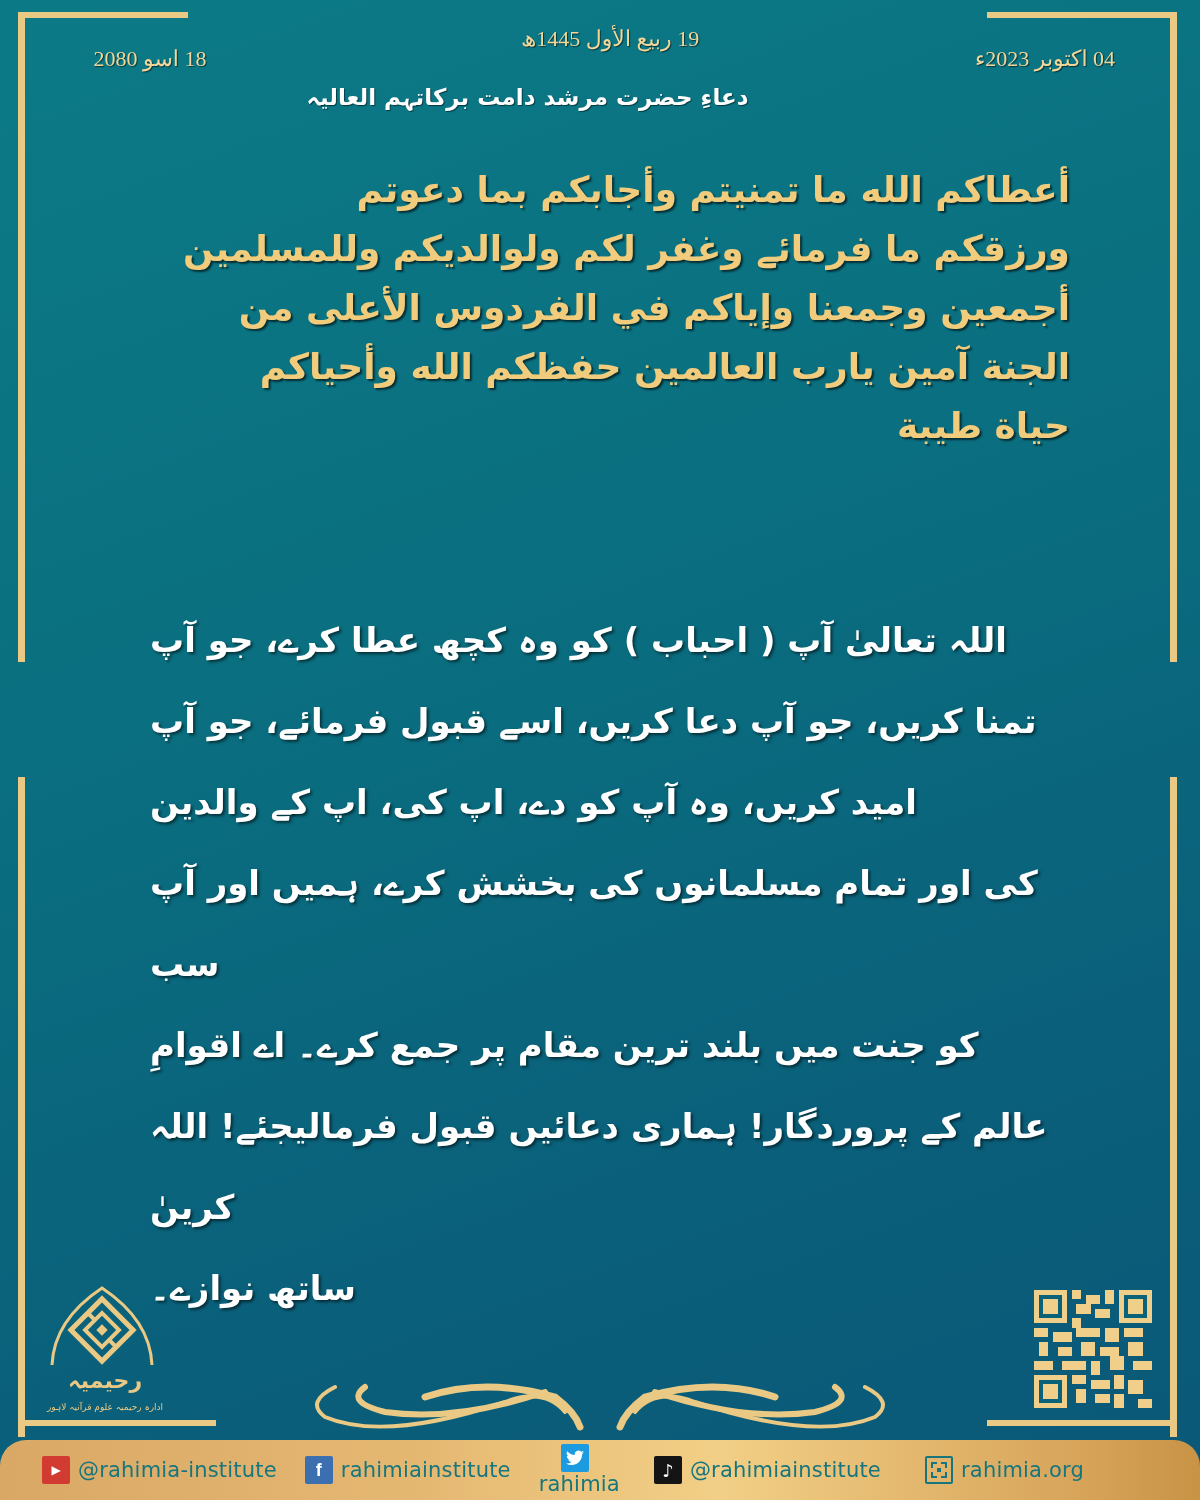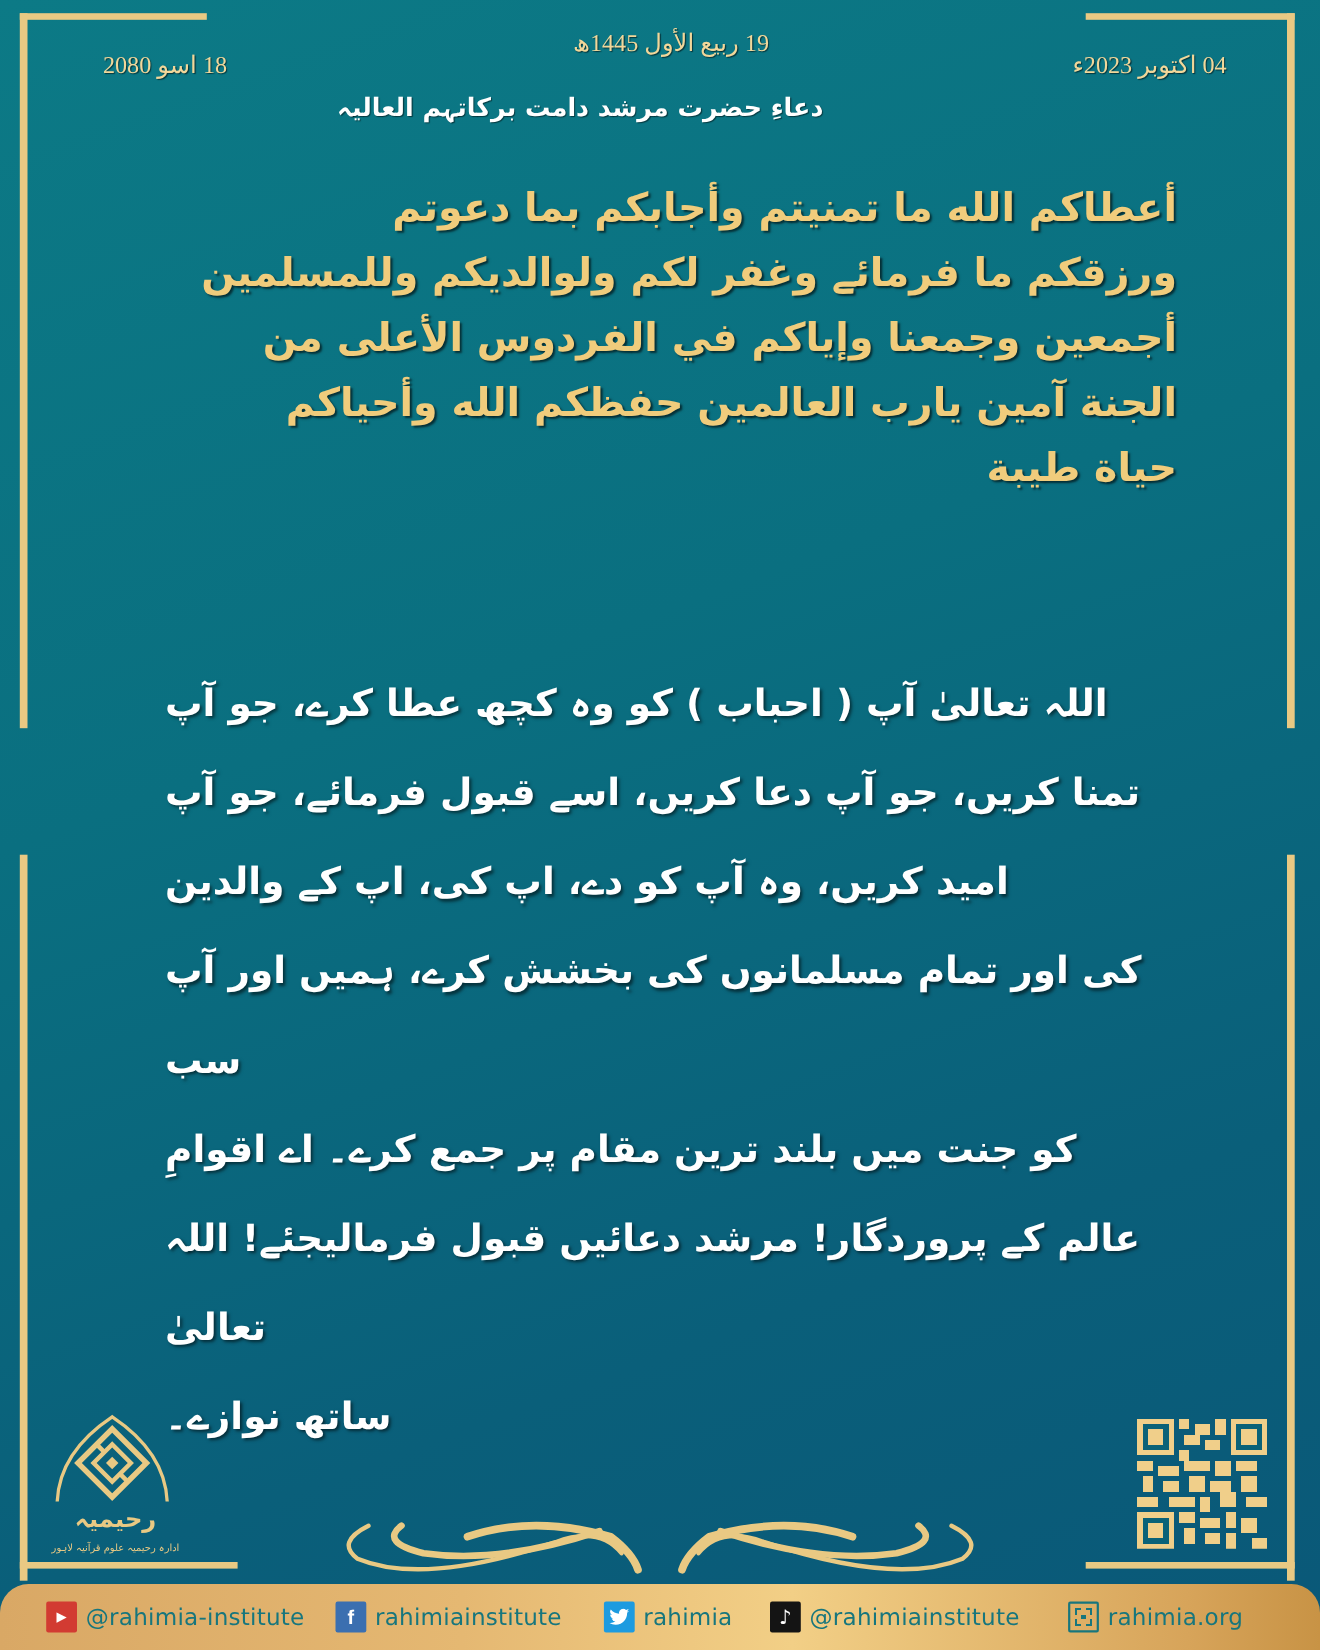--- a/index.html
+++ b/index.html
@@ -83,21 +83,21 @@
   <div>الجنة آمين يارب العالمين حفظكم الله وأحياكم</div>
   <div>حياة طيبة</div>
 </div>
 
 <div class="urdu">
   <div>اللہ تعالیٰ آپ ( احباب ) کو وہ کچھ عطا کرے، جو آپ</div>
   <div>تمنا کریں، جو آپ دعا کریں، اسے قبول فرمائے، جو آپ</div>
   <div>امید کریں، وہ آپ کو دے، اپ کی، اپ کے والدین</div>
   <div>کی اور تمام مسلمانوں کی بخشش کرے، ہمیں اور آپ سب</div>
   <div>کو جنت میں بلند ترین مقام پر جمع کرے۔ اے اقوامِ</div>
-  <div>عالم کے پروردگار! مرشد دعائیں قبول فرمالیجئے! اللہ تعالیٰ</div>
+  <div>عالم کے پروردگار! ہماری دعائیں قبول فرمالیجئے! اللہ کریںٰ</div>
   <div>ساتھ نوازے۔</div>
 </div>
 
 <div class="logo">
   <svg width="130" height="140" viewBox="0 0 130 140">
     <path d="M12 85 Q14 40 62 8 Q110 40 112 85" fill="none" stroke="#e9c983" stroke-width="3"></path>
     <g fill="#e9c983" transform="translate(62 50) rotate(45)">
       <rect x="-22" y="-22" width="44" height="44" fill="none" stroke="#e9c983" stroke-width="5"></rect>
       <rect x="-12" y="-12" width="24" height="24" fill="none" stroke="#e9c983" stroke-width="4"></rect>
       <rect x="-4" y="-4" width="8" height="8"></rect>
@@ -169,21 +169,21 @@
 
 <div class="footer">
   <div class="social">
     <span class="ico yt" style="font-size:12px;">▶</span>
     <span class="txt">@rahimia-institute</span>
   </div>
   <div class="social">
     <span class="ico fb">f</span>
     <span class="txt">rahimiainstitute</span>
   </div>
-  <div class="social" style="margin-left:10px;">
+  <div class="social" style="margin-left:0;flex-direction:column;">
     <span class="ico tw">
       <svg width="18" height="16" viewBox="0 0 24 20">
           <path fill="#fff" d="M24 2.4a9.8 9.8 0 0 1-2.8.8A4.9 4.9 0 0 0 23.3.4a9.9 9.9 0 0 1-3.1 1.2A4.9 4.9 0 0 0 11.8 6 14 14 0 0 1 1.7.9a4.9 4.9 0 0 0 1.5 6.6 4.9 4.9 0 0 1-2.2-.6 4.9 4.9 0 0 0 3.9 4.8 4.9 4.9 0 0 1-2.2.1 4.9 4.9 0 0 0 4.6 3.4A9.9 9.9 0 0 1 0 17.2 14 14 0 0 0 7.5 19.4c9.1 0 14-7.5 14-14v-.6A10 10 0 0 0 24 2.4z"></path>
         </svg>
     </span>
     <span class="txt">rahimia</span>
   </div>
   <div class="social" style="margin-left:6px;">
     <span class="ico tt">♪</span>
     <span class="txt">@rahimiainstitute</span>

